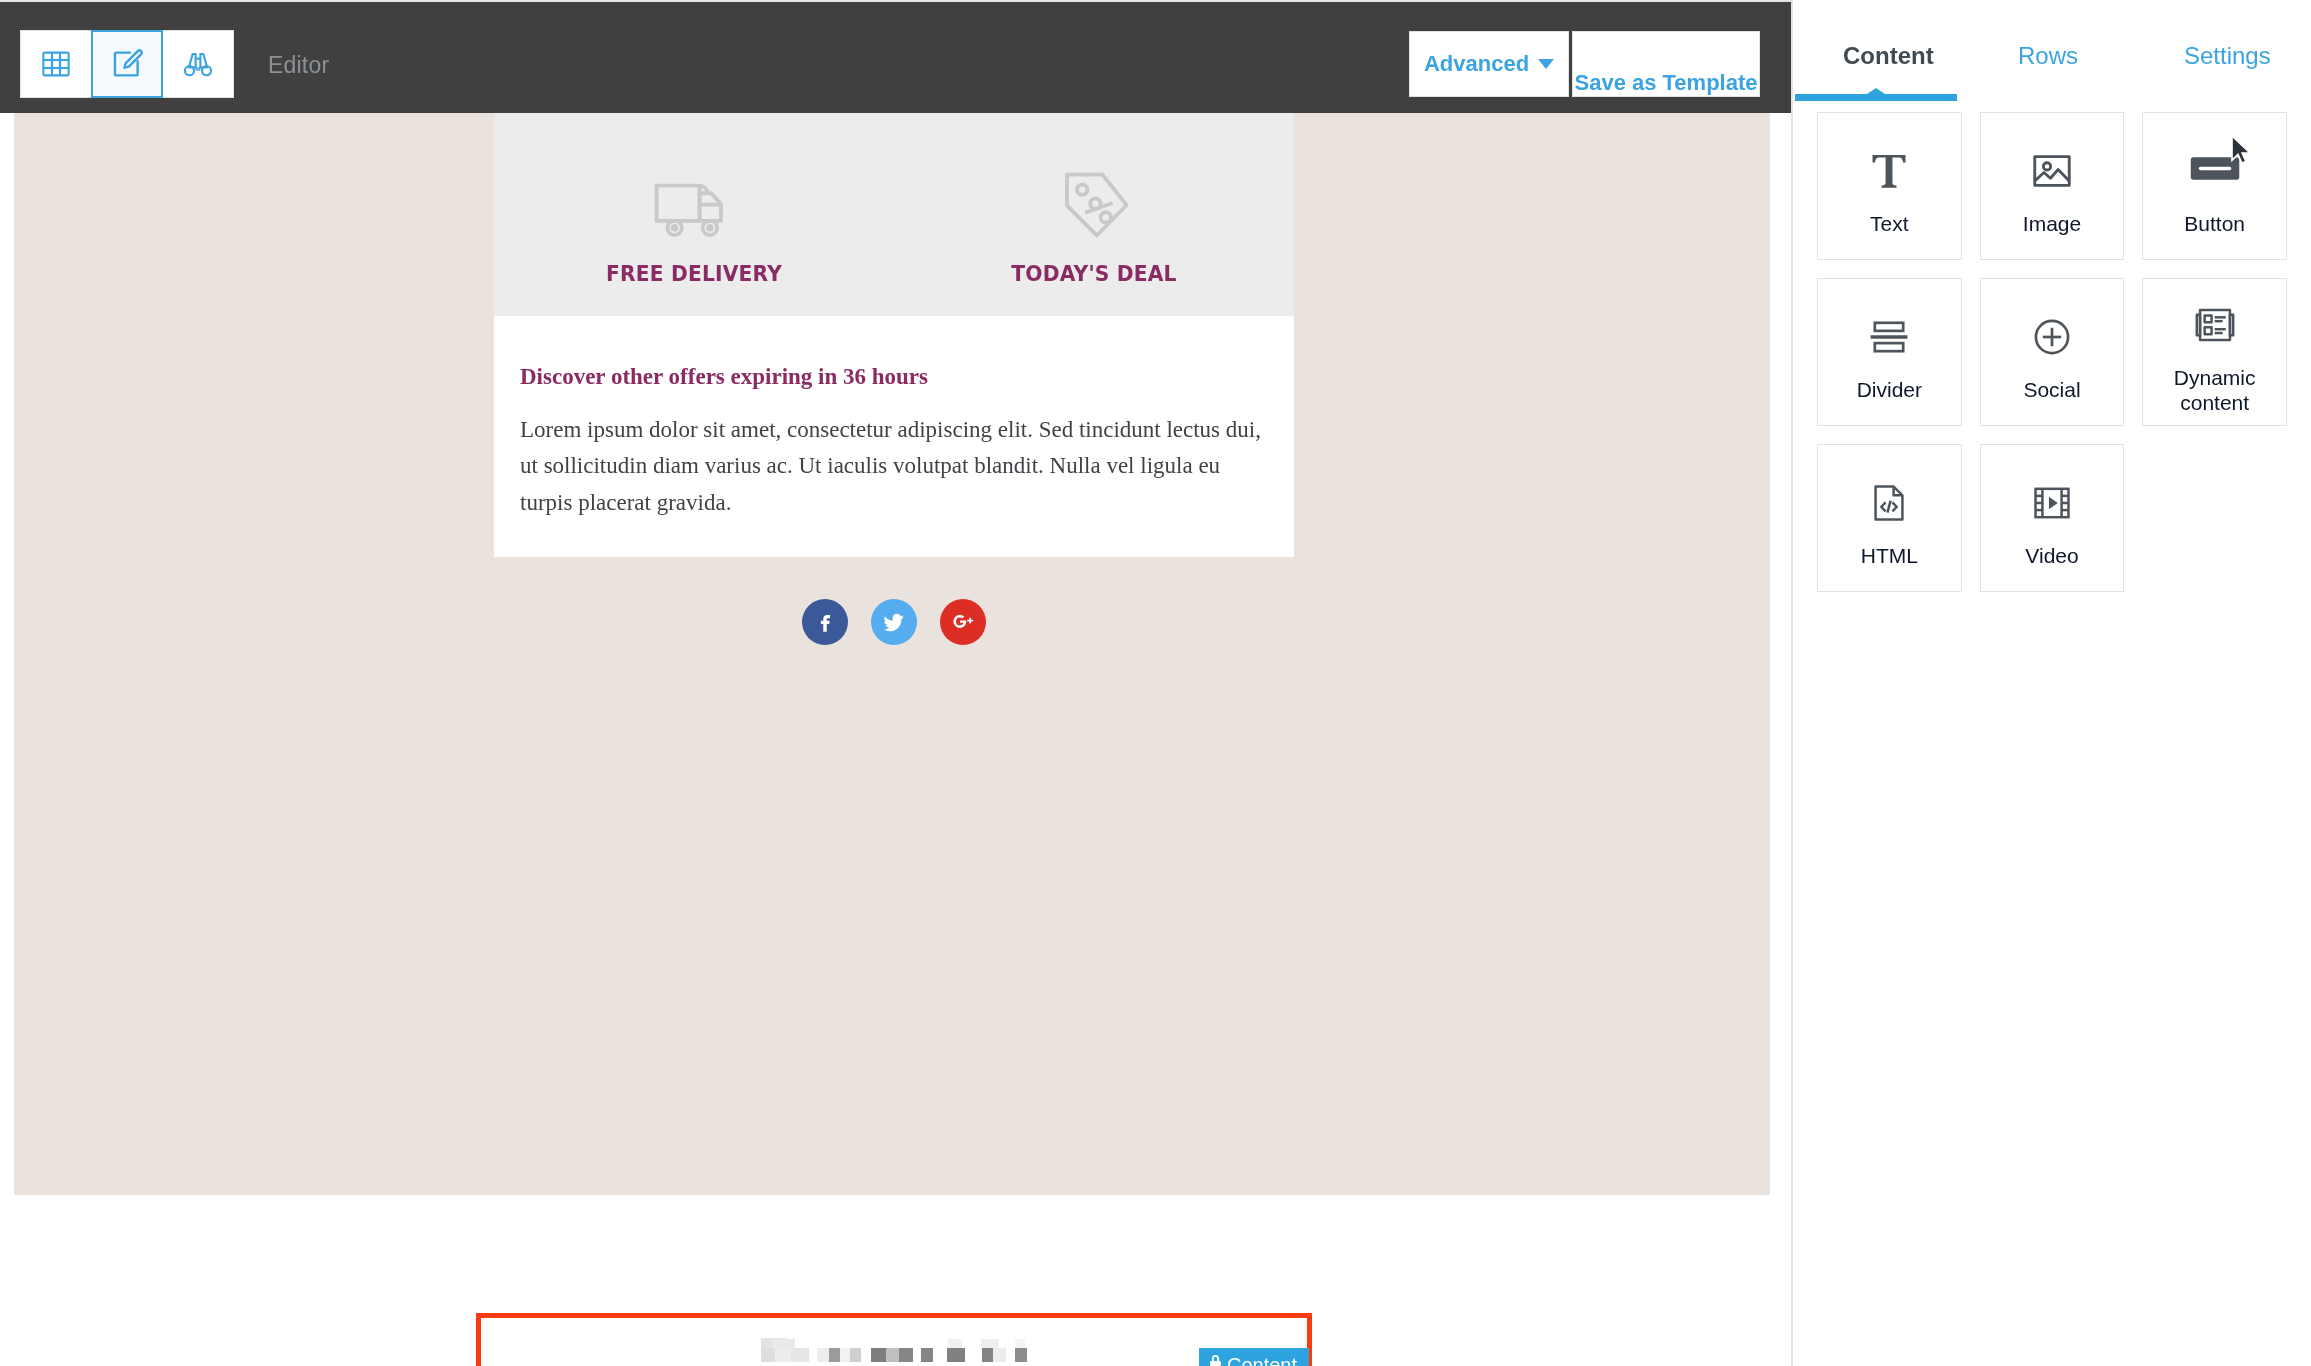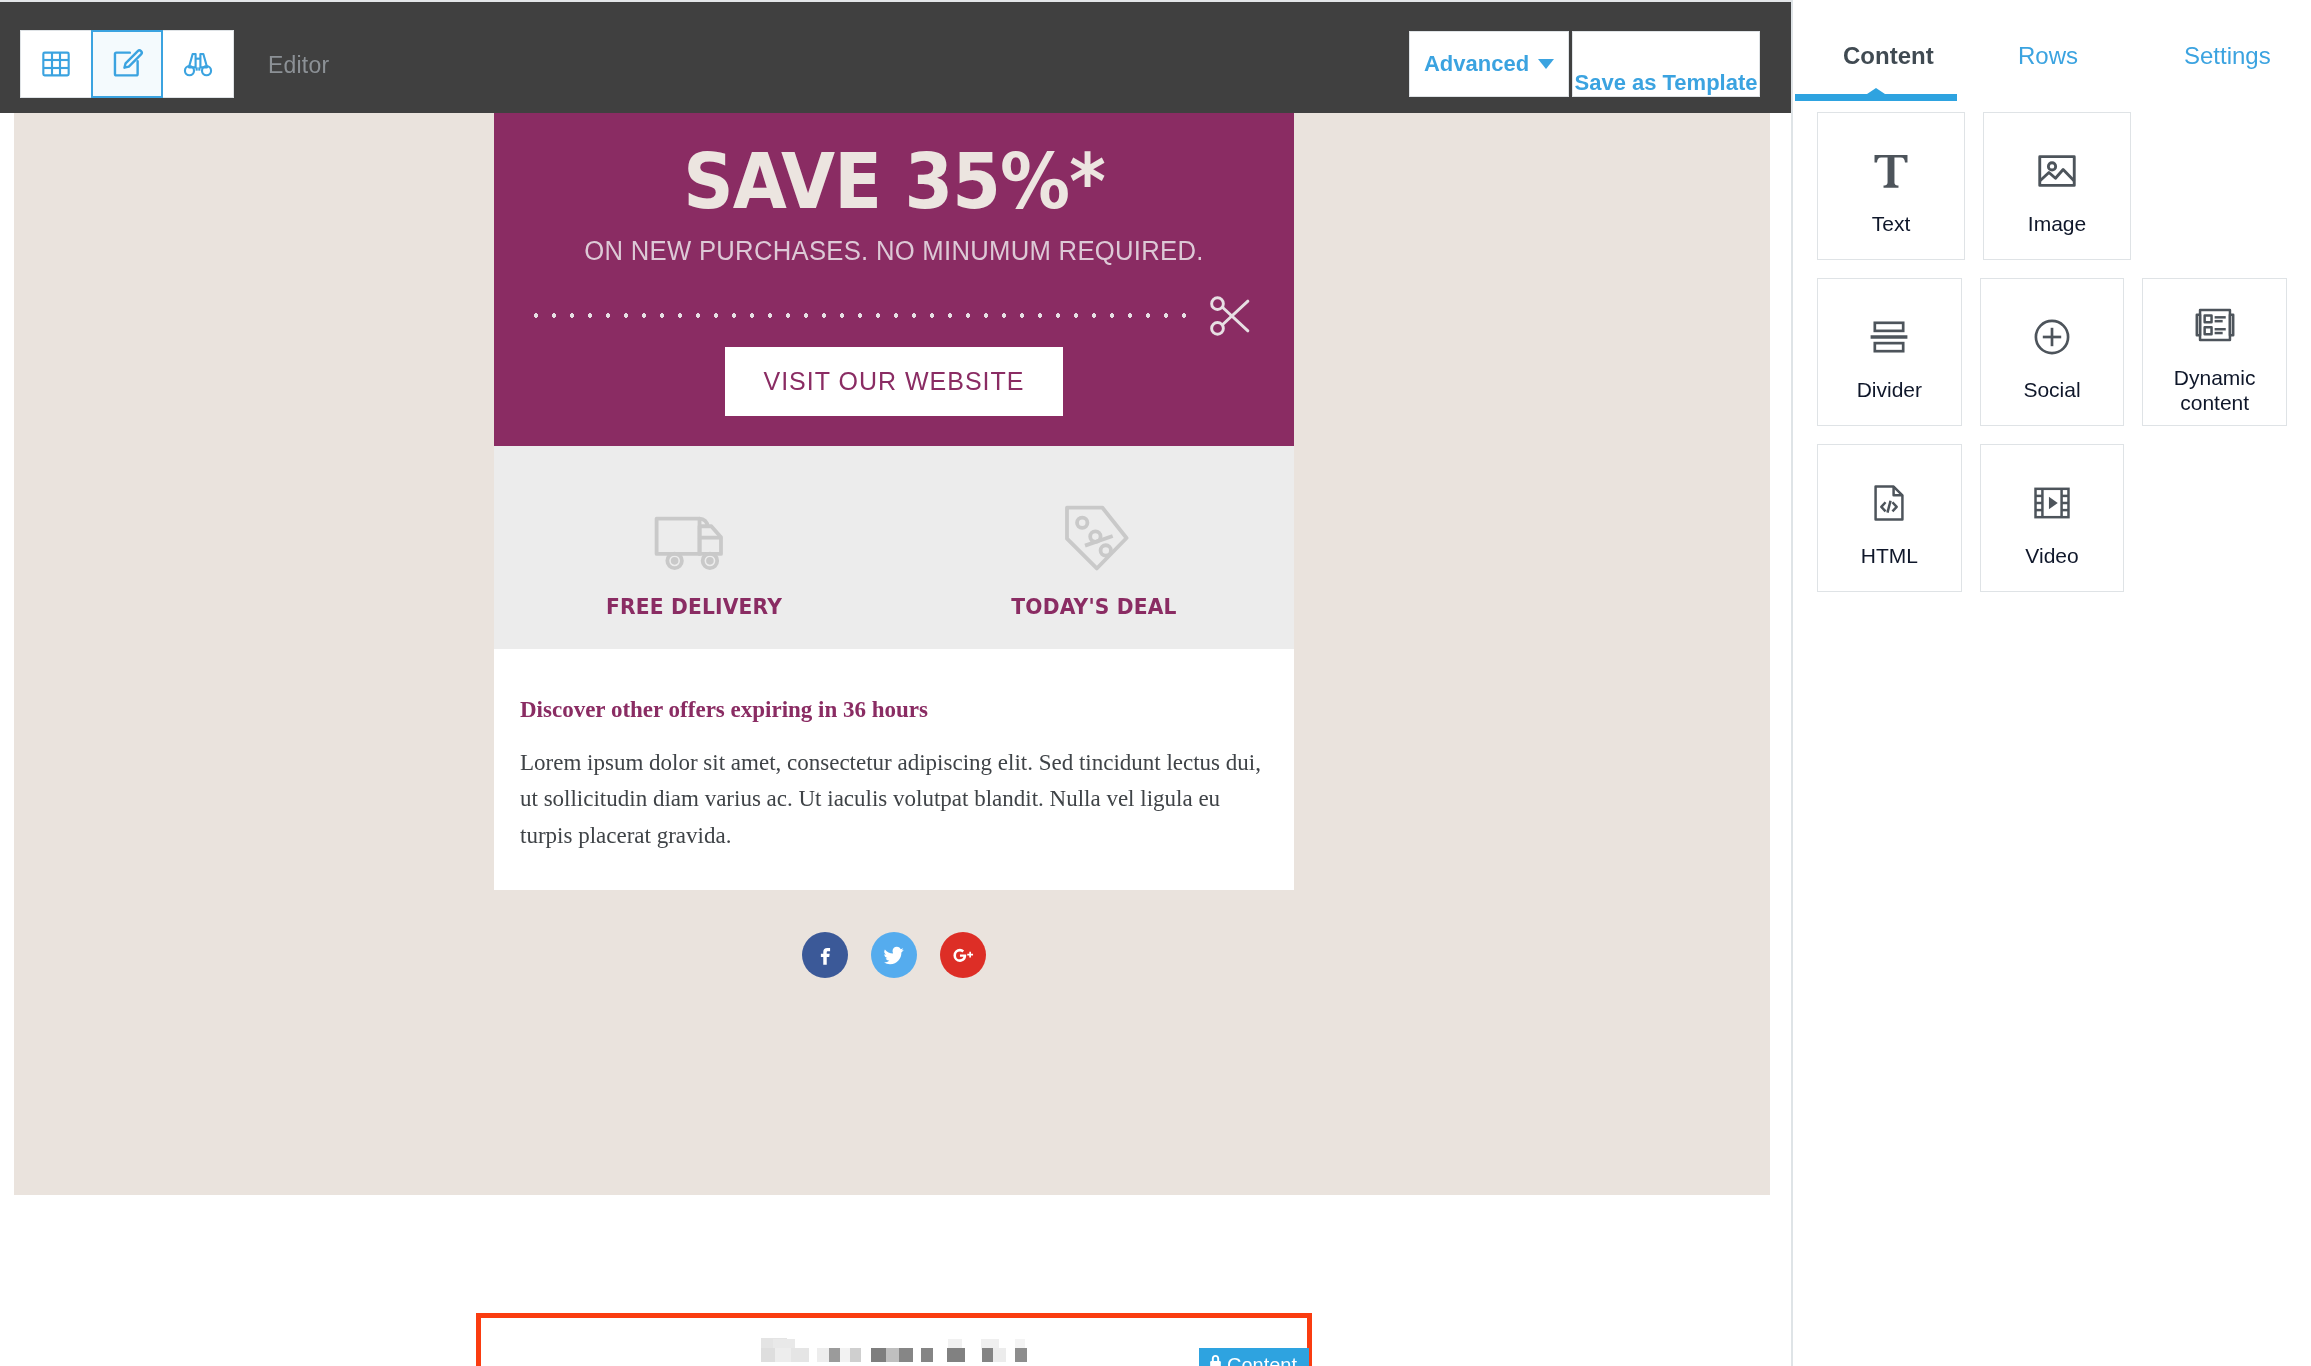--- a/index.html
+++ b/index.html
@@ -239,40 +239,20 @@
       <span>Save as Template</span>
     </div>
   </div>
 
   <div id="canvas">
     <div id="canvas-bg"></div>
 
     <div id="email">
 
 
-      <div id="promo">
-        <div id="promo-headline">SAVE 35%*</div>
-        <div id="promo-sub">ON NEW PURCHASES. NO MINUMUM REQUIRED.</div>
-
-        <div id="cutline">
-          <div id="dots"></div>
-          <span id="scissors">
-            <svg width="54" height="54" viewBox="0 0 24 24" fill="none" stroke="#e7dfe3" stroke-width="1.3" stroke-linecap="round">
-              <circle cx="6" cy="6.5" r="2.6"></circle>
-              <circle cx="6" cy="17.5" r="2.6"></circle>
-              <line x1="8.2" y1="8.1" x2="19.5" y2="18.6"></line>
-              <line x1="8.2" y1="15.9" x2="19.5" y2="5.4"></line>
-            </svg>
-          </span>
-        </div>
-
-        <div id="promo-btn-wrap">
-          <div id="promo-btn">VISIT OUR WEBSITE</div>
-        </div>
-      </div>
 
       <div id="features">
 
         <div class="feature">
           <div class="fi">
             <svg width="90" height="86" viewBox="0 0 26 24" fill="none" stroke="#c9c9c9" stroke-width="1.1" stroke-linejoin="round">
               <rect x="2.2" y="6.4" width="12.4" height="10.2"></rect>
               <path d="M14.6 8.6h3.4l2.8 3.2v4.8h-6.2z"></path>
               <line x1="14.6" y1="11.9" x2="20.8" y2="11.9"></line>
               <circle cx="7.4" cy="18.6" r="2.1"></circle>
@@ -390,20 +370,34 @@
           <div class="ticon">
             <svg width="46" height="46" viewBox="0 0 24 24" fill="none" stroke="#4d545b" stroke-width="1.5" stroke-linejoin="round">
               <rect x="3" y="4.5" width="18" height="15"></rect>
               <circle cx="9.4" cy="9.6" r="1.9"></circle>
               <path d="M3 17.2l4.8-4.4 3.4 3 4-4.6 5.8 6"></path>
             </svg>
           </div>
           <div class="tlabel">Image</div>
         </div>
 
+        <div class="tile">
+          <div class="ticon">
+            <svg width="52" height="34" viewBox="0 0 30 18">
+              <rect x="1" y="1" width="28" height="13" rx="1.6" fill="#4d545b"></rect>
+              <rect x="5.6" y="6.6" width="18.8" height="2" rx="1" fill="#ffffff"></rect>
+            </svg>
+          </div>
+          <div class="tlabel">Button</div>
+          <span id="cursor-arrow">
+            <svg width="26" height="30" viewBox="0 0 14 18">
+              <path d="M1 0.6 L1 15.2 L4.6 11.7 L7 17 L9.4 15.8 L7.1 10.8 L11.8 10.8 Z" fill="#2b3138" stroke="#ffffff" stroke-width="1"></path>
+            </svg>
+          </span>
+        </div>
       </div>
 
       <div class="tile-row">
         <div class="tile">
           <div class="ticon">
             <svg width="46" height="46" viewBox="0 0 24 24" fill="none" stroke="#4d545b" stroke-width="1.4">
               <rect x="4.6" y="4.6" width="14.8" height="4.2"></rect>
               <line x1="2.4" y1="12" x2="21.6" y2="12" stroke-width="1.9"></line>
               <rect x="4.6" y="15.2" width="14.8" height="4.2"></rect>
             </svg>

